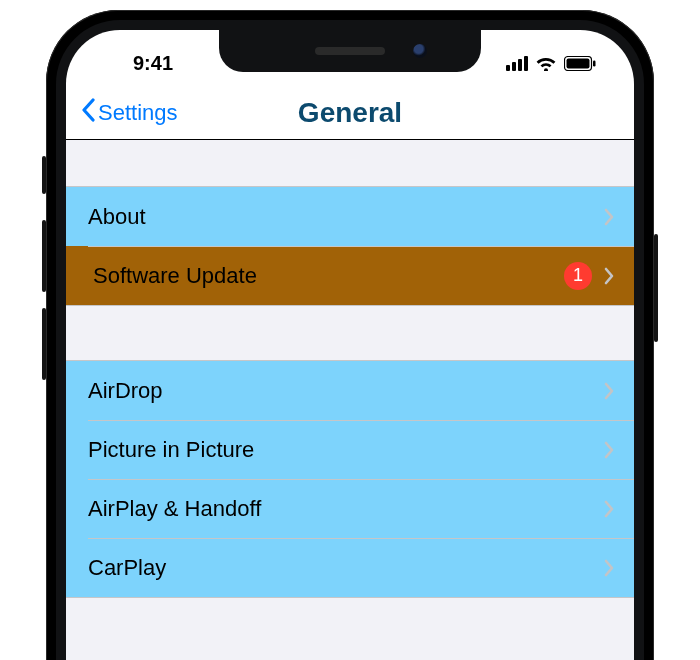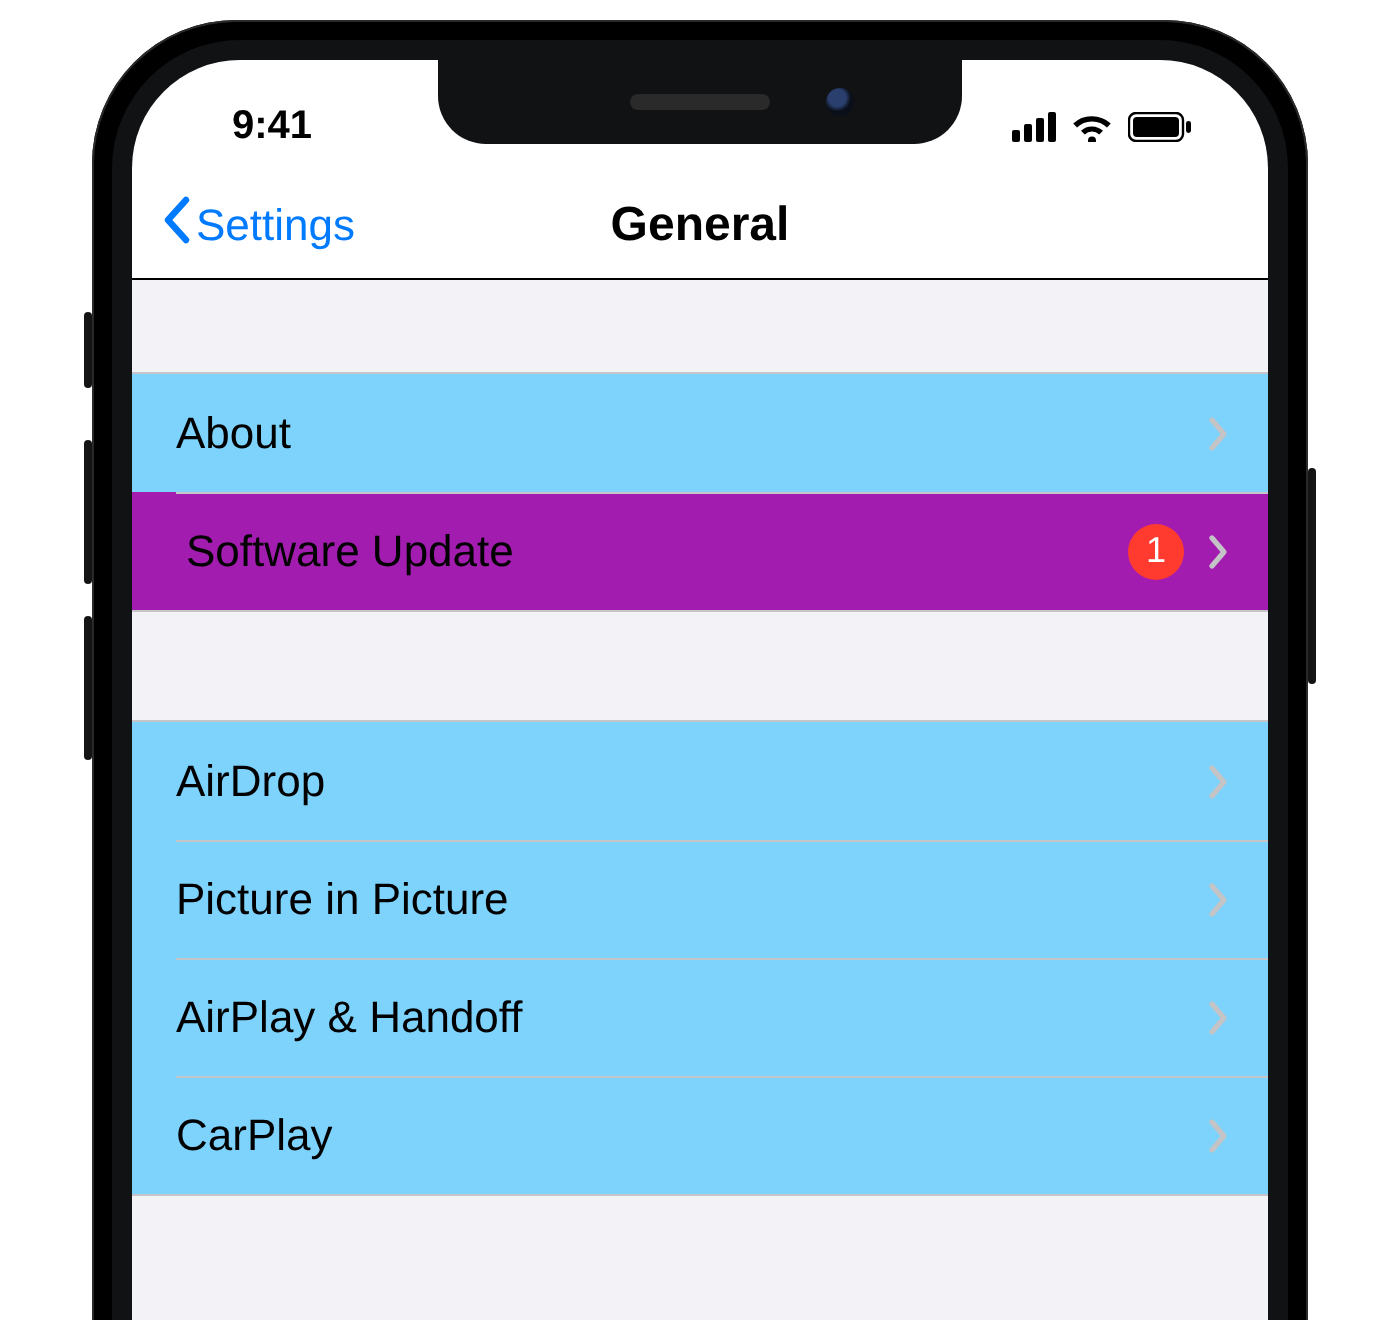--- a/index.html
+++ b/index.html
@@ -82,40 +82,40 @@
   .statusbar {
     height: 56px;
     display: flex;
     justify-content: space-between;
     align-items: center;
     padding: 10px 30px 0;
     font-size: 20px;
     font-weight: 600;
     color: #000;
   }
-  .status-left { margin-left: 20px; }
+  .status-left { margin-left: 37px; }
   .status-right { display: flex; align-items: center; gap: 7px; margin-right: 8px; }
   .cell-bars { display: flex; align-items: flex-end; gap: 2px; }
   .cell-bars span { width: 4px; background: #000; border-radius: 1px; }
   .cell-bars span:nth-child(1){height:6px}
   .cell-bars span:nth-child(2){height:9px}
   .cell-bars span:nth-child(3){height:12px}
   .cell-bars span:nth-child(4){height:15px}
   .wifi svg, .battery svg { display:block; }
 
   
   .navbar {
     height: 54px;
     border-bottom: 1px solid #000000;
     position: relative;
     display: flex;
     align-items: center;
     justify-content: center;
   }
-  .navbar-title { font-size: 24px; font-weight: 600; color:#000000; }
+  .navbar-title { font-size: 28px; font-weight: 600; color:#0c4a6e; }
   .navbar-back {
     position: absolute;
     left: 14px;
     top: 50%;
     transform: translateY(-50%);
     display: flex;
     align-items: center;
     color: #007aff;
     font-size: 22px;
     font-weight: 400;
@@ -138,21 +138,21 @@
     cursor: pointer;
     position: relative;
     background: #7dd3fc;
   }
   .row + .row::before {
     content:"";
     position:absolute;
     left:22px; right:0; top:0;
     height:1px; background:#c6c6c8;
   }
-  .row.selected { background: #a21caf; padding-left: 27px; }
+  .row.selected { background: #a16207; padding-left: 27px; }
   .row-label { flex: 1; }
   .badge {
     min-width: 28px; height: 28px;
     border-radius: 14px;
     background: #ff3b30;
     color: #fff;
     font-size: 18px;
     font-weight: 500;
     display: inline-flex;
     align-items: center;

